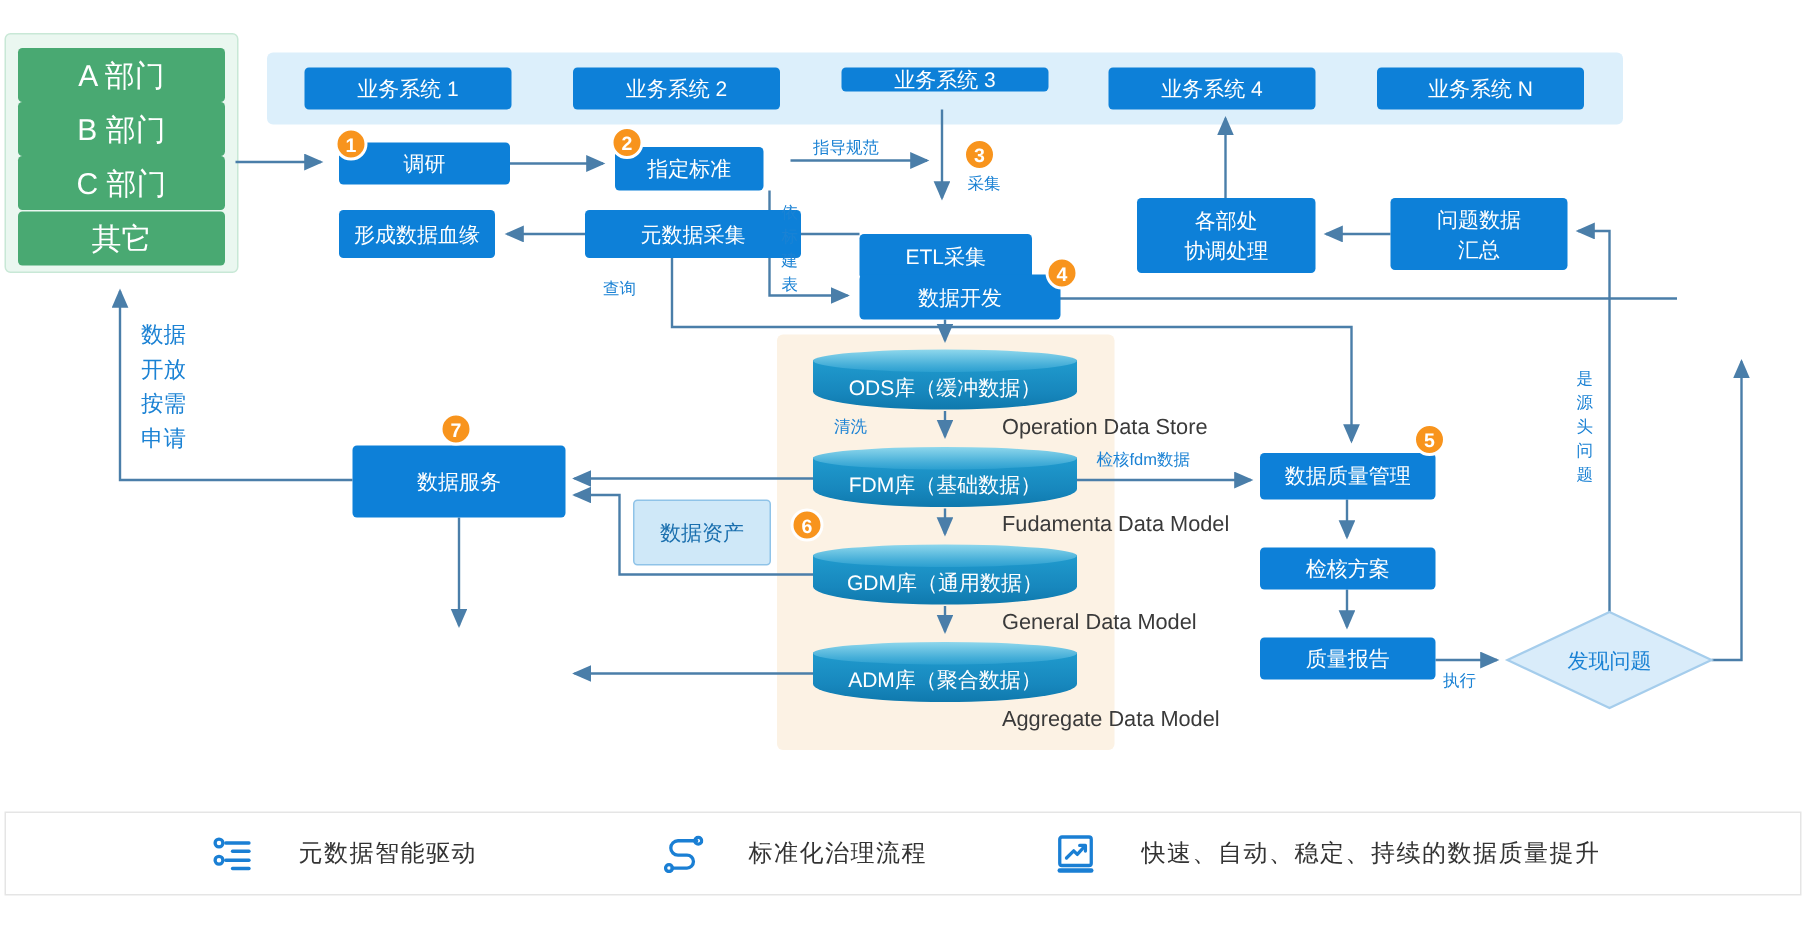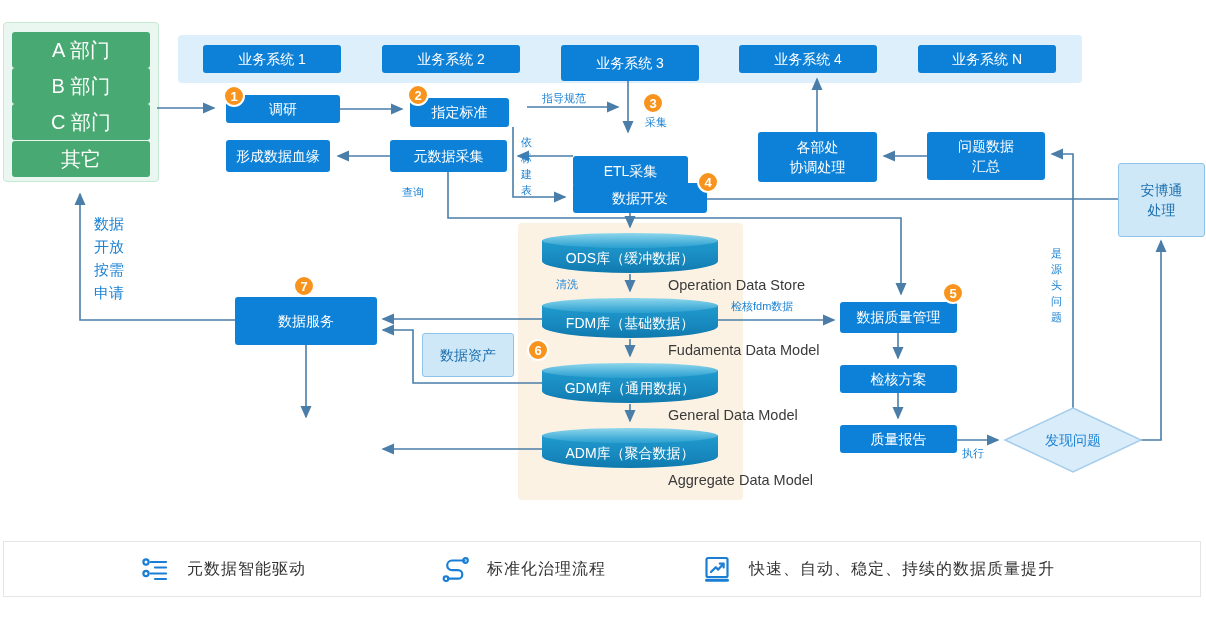--- a/index.html
+++ b/index.html
@@ -41,21 +41,21 @@
              background:linear-gradient(180deg,#209bce 0%,#1787bd 65%,#0f79ad 100%);
              border-radius:0 0 88px 88px / 0 0 12px 12px;}
   .cyl .top{position:absolute;left:0;right:0;top:0;height:15px;border-radius:50%;
             background:linear-gradient(180deg,#8ed7ec 0%,#45aed8 70%,#2b9fd0 100%);}
   .cyl .lab{position:absolute;left:0;right:0;bottom:5px;text-align:center;color:#fff;font-size:14px;}
 
   svg.wires{position:absolute;left:0;top:0;z-index:1;}
   .layer2{z-index:2;}
 
   
-  .legend-item{position:absolute;top:0;height:54px;display:flex;align-items:center;gap:18px;}
+  .legend-item{position:absolute;top:0;height:54px;display:flex;align-items:center;gap:30px;}
   .legend-item .txt{font-size:16px;color:#333;letter-spacing:1px;}
   .licon{stroke:#1a7fd4;fill:none;stroke-width:2.2;stroke-linecap:round;stroke-linejoin:round;}
   .diamond-text{position:absolute;left:1005px;top:432px;width:136px;text-align:center;
                 color:#1b82d4;font-size:14px;z-index:3;}
 </style>
 </head>
 <body>
 
 <div id="stage">
 
@@ -101,36 +101,34 @@
       <path d="M1141,440 L1161,440 L1161,241" marker-end="url(#ah)"></path>
       <path d="M1118,199 L695,199" marker-end="url(#ah)"></path>
       <path d="M927,156 L884,156" marker-end="url(#ah)"></path>
       <path d="M817,132 L817,79" marker-end="url(#ah)"></path>
     </g>
     <polygon points="1073,408 1141,440 1073,472 1005,440" fill="#d9ecfa" stroke="#a5cdec" stroke-width="1.5"></polygon>
   </svg>
 
   <div class="node layer2" style="left:203px;top:45px;width:138px;height:28px">业务系统 1</div>
   <div class="node layer2" style="left:382px;top:45px;width:138px;height:28px">业务系统 2</div>
-  <div class="node layer2" style="left:561px;top:45px;width:138px;height:36px">业务系统 3</div>
+  <div class="node layer2" style="left:561px;top:45px;width:138px;height:16px">业务系统 3</div>
   <div class="node layer2" style="left:739px;top:45px;width:138px;height:28px">业务系统 4</div>
   <div class="node layer2" style="left:226px;top:95px;width:114px;height:28px">调研</div>
 
   <div class="node layer2" style="left:918px;top:45px;width:138px;height:28px">业务系统 N</div>
   <div class="node layer2" style="left:410px;top:98px;width:99px;height:29px">指定标准</div>
   <div class="node layer2" style="left:226px;top:140px;width:104px;height:32px">形成数据血缘</div>
-  <div class="node layer2" style="left:390px;top:140px;width:117px;height:32px">元数据采集</div>
+  <div class="node layer2" style="left:390px;top:140px;width:144px;height:32px">元数据采集</div>
   <div class="node layer2" style="left:573px;top:156px;width:115px;height:30px">ETL采集</div>
   <div class="node layer2" style="left:573px;top:183px;width:134px;height:30px">数据开发</div>
   <div class="node layer2 preline" style="left:758px;top:132px;width:119px;height:50px">各部处
 协调处理</div>
   <div class="node layer2 preline" style="left:927px;top:132px;width:118px;height:48px">问题数据
 汇总</div>
-  <div class="node light layer2 preline" style="left:1118px;top:163px;width:85px;height:72px">安博通
-处理</div>
   <div class="node layer2" style="left:235px;top:297px;width:142px;height:48px">数据服务</div>
   <div class="node light layer2" style="left:422px;top:333px;width:90px;height:42px">数据资产</div>
   <div class="node layer2" style="left:840px;top:302px;width:117px;height:31px">数据质量管理</div>
   <div class="node layer2" style="left:840px;top:365px;width:117px;height:28px">检核方案</div>
   <div class="node layer2" style="left:840px;top:425px;width:117px;height:28px">质量报告</div>
   <div class="diamond-text">发现问题</div>
 
   <div class="cyl" style="top:233px">
     <div class="body"></div>
     <div class="top"></div>

